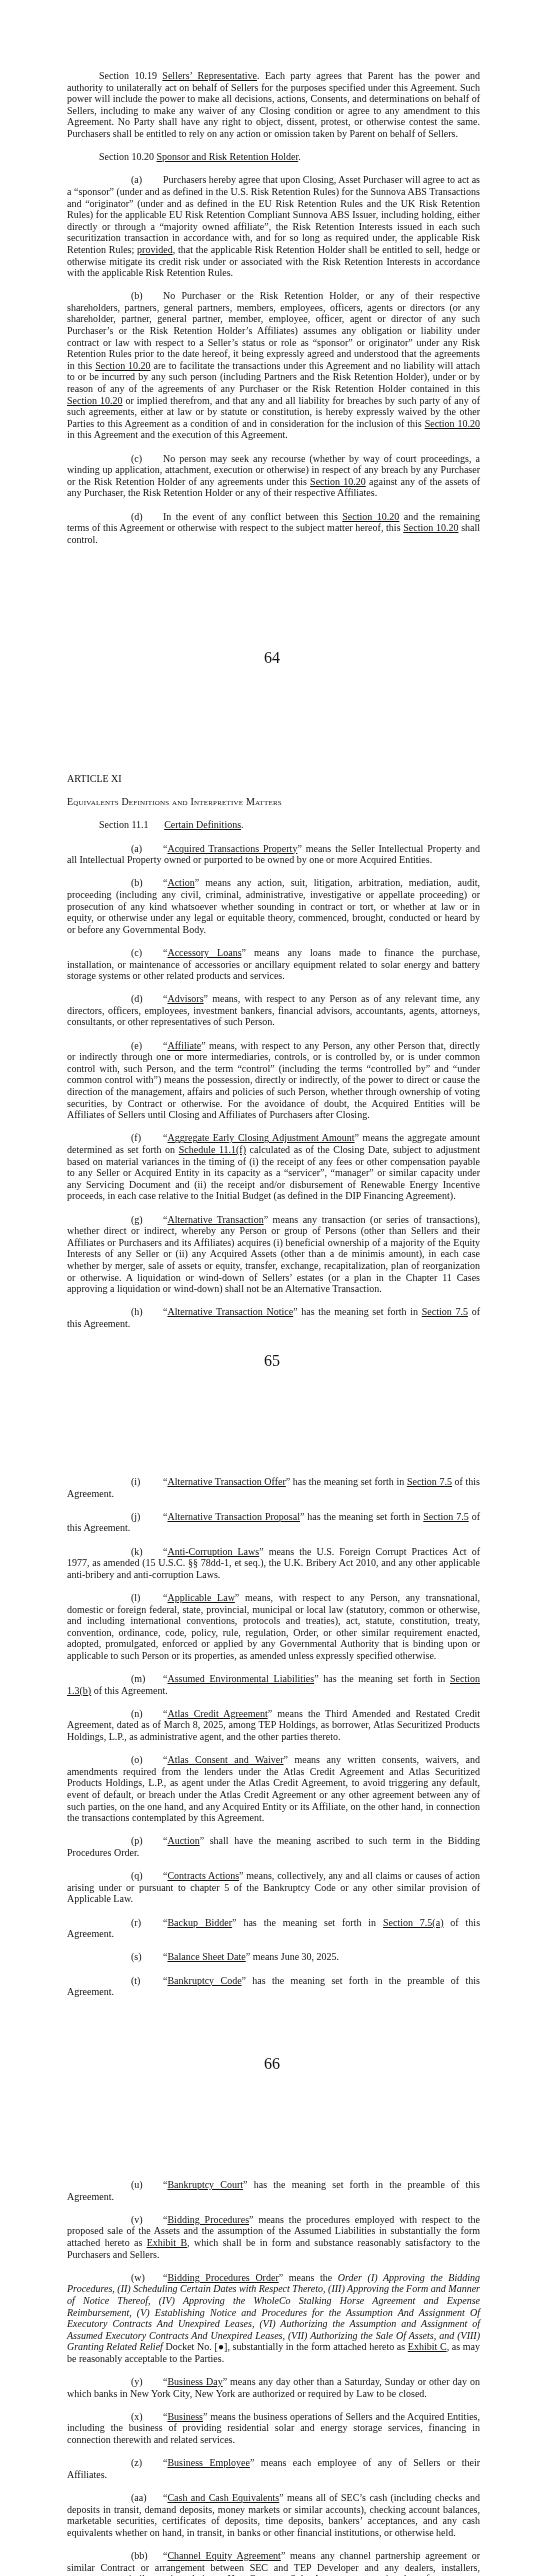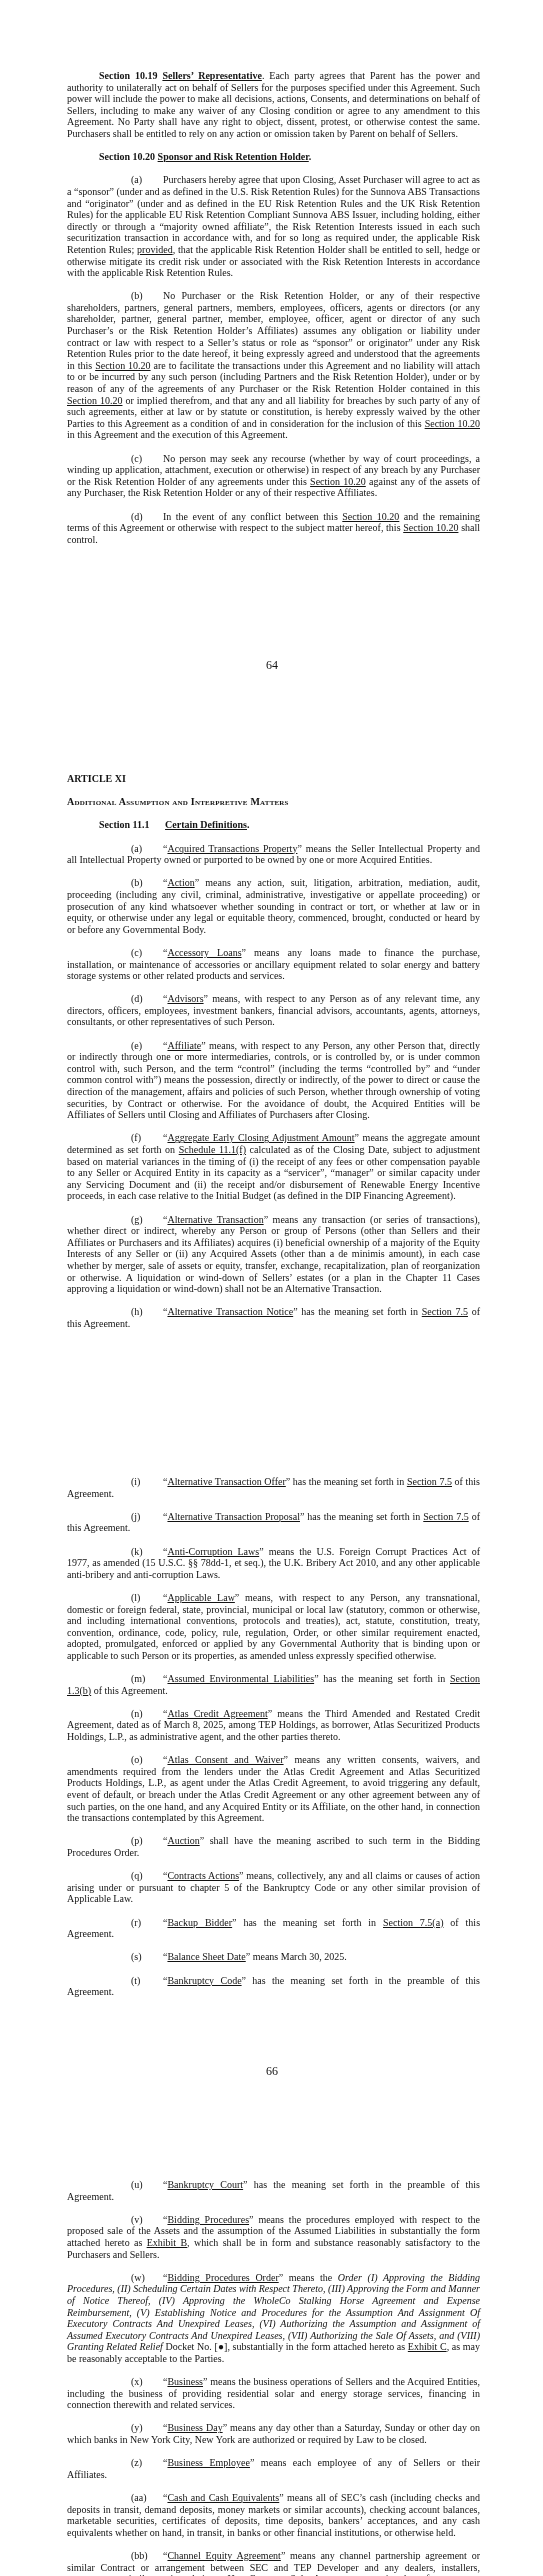--- a/index.html
+++ b/index.html
@@ -37,80 +37,81 @@
     text-indent: 0;
     margin-bottom: 0;
   }
   .center.last { margin-bottom: 11.6px; }
   .marker {
     display: inline-block;
     width: 32px;
     text-indent: 0;
   }
   .tab { display: inline-block; }
-  .b  { font-weight: bold; }
+  .b  { font-weight: normal; }
   .u  { text-decoration: underline; text-underline-offset: 1px; }
   .i  { font-style: italic; }
   .sc { font-variant: small-caps; letter-spacing: 0.2px; }
   .pagenum {
     position: absolute;
-    bottom: 31px;
+    bottom: 39px;
     left: 0;
     right: 0;
     text-align: center;
     font-family: "Liberation Serif", serif;
-    font-size: 12px;
+    font-size: 16px;
     color: #131313;
   }
 </style>
 </head>
 <body>
 
 <div class="doc">
     <div class="page">
       <p class="indent-section"><span class="b">Section 10.19 </span><span class="b u">Sellers’ Representative</span><span class="">. Each party agrees that Parent has the power and authority to unilaterally act on behalf of Sellers for the purposes specified under this Agreement. Such power will include the power to make all decisions, actions, Consents, and determinations on behalf of Sellers, including to make any waiver of any Closing condition or agree to any amendment to this Agreement. No Party shall have any right to object, dissent, protest, or otherwise contest the same. Purchasers shall be entitled to rely on any action or omission taken by Parent on behalf of Sellers.</span></p>
       <p class="indent-section"><span class="b">Section 10.20 </span><span class="b u">Sponsor and Risk Retention Holder</span><span class="b">.</span></p>
       <p class="indent-letter"><span class="marker">(a)</span><span class="">Purchasers hereby agree that upon Closing, Asset Purchaser will agree to act as a “sponsor” (under and as defined in the U.S. Risk Retention Rules) for the Sunnova ABS Transactions and “originator” (under and as defined in the EU Risk Retention Rules and the UK Risk Retention Rules) for the applicable EU Risk Retention Compliant Sunnova ABS Issuer, including holding, either directly or through a “majority owned affiliate”, the Risk Retention Interests issued in each such securitization transaction in accordance with, and for so long as required under, the applicable Risk Retention Rules; </span><span class="u">provided</span><span class="">, that the applicable Risk Retention Holder shall be entitled to sell, hedge or otherwise mitigate its credit risk under or associated with the Risk Retention Interests in accordance with the applicable Risk Retention Rules.</span></p>
       <p class="indent-letter"><span class="marker">(b)</span><span class="">No Purchaser or the Risk Retention Holder, or any of their respective shareholders, partners, general partners, members, employees, officers, agents or directors (or any shareholder, partner, general partner, member, employee, officer, agent or director of any such Purchaser’s or the Risk Retention Holder’s Affiliates) assumes any obligation or liability under contract or law with respect to a Seller’s status or role as “sponsor” or originator” under any Risk Retention Rules prior to the date hereof, it being expressly agreed and understood that the agreements in this </span><span class="u">Section 10.20</span><span class=""> are to facilitate the transactions under this Agreement and no liability will attach to or be incurred by any such person (including Partners and the Risk Retention Holder), under or by reason of any of the agreements of any Purchaser or the Risk Retention Holder contained in this </span><span class="u">Section 10.20</span><span class=""> or implied therefrom, and that any and all liability for breaches by such party of any of such agreements, either at law or by statute or constitution, is hereby expressly waived by the other Parties to this Agreement as a condition of and in consideration for the inclusion of this </span><span class="u">Section 10.20</span><span class=""> in this Agreement and the execution of this Agreement.</span></p>
       <p class="indent-letter"><span class="marker">(c)</span><span class="">No person may seek any recourse (whether by way of court proceedings, a winding up application, attachment, execution or otherwise) in respect of any breach by any Purchaser or the Risk Retention Holder of any agreements under this </span><span class="u">Section 10.20</span><span class=""> against any of the assets of any Purchaser, the Risk Retention Holder or any of their respective Affiliates.</span></p>
       <p class="indent-letter"><span class="marker">(d)</span><span class="">In the event of any conflict between this </span><span class="u">Section 10.20</span><span class=""> and the remaining terms of this Agreement or otherwise with respect to the subject matter hereof, this </span><span class="u">Section 10.20</span><span class=""> shall control.</span></p>
       <div class="pagenum">64</div>
     </div>
     <div class="page">
       <p class="center"><span class="b">ARTICLE XI</span></p>
-      <p class="center last"><span class="b sc">Additional Assumption and Interpretive Matters</span></p>
+      <p class="center last"><span class="b sc">Equivalents Definitions and Interpretive Matters</span></p>
       <p class="indent-section"><span class="b">Section 11.1</span><span class="tab" style="width: 15.5px;"></span><span class="b u">Certain Definitions</span><span class="b">.</span></p>
       <p class="indent-letter"><span class="marker">(a)</span><span class="">“</span><span class="u">Acquired Transactions Property</span><span class="">” means the Seller Intellectual Property and all Intellectual Property owned or purported to be owned by one or more Acquired Entities.</span></p>
       <p class="indent-letter"><span class="marker">(b)</span><span class="">“</span><span class="u">Action</span><span class="">” means any action, suit, litigation, arbitration, mediation, audit, proceeding (including any civil, criminal, administrative, investigative or appellate proceeding) or prosecution of any kind whatsoever whether sounding in contract or tort, or whether at law or in equity, or otherwise under any legal or equitable theory, commenced, brought, conducted or heard by or before any Governmental Body.</span></p>
       <p class="indent-letter"><span class="marker">(c)</span><span class="">“</span><span class="u">Accessory Loans</span><span class="">” means any loans made to finance the purchase, installation, or maintenance of accessories or ancillary equipment related to solar energy and battery storage systems or other related products and services.</span></p>
       <p class="indent-letter"><span class="marker">(d)</span><span class="">“</span><span class="u">Advisors</span><span class="">” means, with respect to any Person as of any relevant time, any directors, officers, employees, investment bankers, financial advisors, accountants, agents, attorneys, consultants, or other representatives of such Person.</span></p>
       <p class="indent-letter"><span class="marker">(e)</span><span class="">“</span><span class="u">Affiliate</span><span class="">” means, with respect to any Person, any other Person that, directly or indirectly through one or more intermediaries, controls, or is controlled by, or is under common control with, such Person, and the term “control” (including the terms “controlled by” and “under common control with”) means the possession, directly or indirectly, of the power to direct or cause the direction of the management, affairs and policies of such Person, whether through ownership of voting securities, by Contract or otherwise. For the avoidance of doubt, the Acquired Entities will be Affiliates of Sellers until Closing and Affiliates of Purchasers after Closing.</span></p>
       <p class="indent-letter"><span class="marker">(f)</span><span class="">“</span><span class="u">Aggregate Early Closing Adjustment Amount</span><span class="">” means the aggregate amount determined as set forth on </span><span class="u">Schedule 11.1(f)</span><span class=""> calculated as of the Closing Date, subject to adjustment based on material variances in the timing of (i) the receipt of any fees or other compensation payable to any Seller or Acquired Entity in its capacity as a “servicer”, “manager” or similar capacity under any Servicing Document and (ii) the receipt and/or disbursement of Renewable Energy Incentive proceeds, in each case relative to the Initial Budget (as defined in the DIP Financing Agreement).</span></p>
       <p class="indent-letter"><span class="marker">(g)</span><span class="">“</span><span class="u">Alternative Transaction</span><span class="">” means any transaction (or series of transactions), whether direct or indirect, whereby any Person or group of Persons (other than Sellers and their Affiliates or Purchasers and its Affiliates) acquires (i) beneficial ownership of a majority of the Equity Interests of any Seller or (ii) any Acquired Assets (other than a de minimis amount), in each case whether by merger, sale of assets or equity, transfer, exchange, recapitalization, plan of reorganization or otherwise. A liquidation or wind-down of Sellers’ estates (or a plan in the Chapter 11 Cases approving a liquidation or wind-down) shall not be an Alternative Transaction.</span></p>
       <p class="indent-letter"><span class="marker">(h)</span><span class="">“</span><span class="u">Alternative Transaction Notice</span><span class="">” has the meaning set forth in </span><span class="u">Section 7.5</span><span class=""> of this Agreement.</span></p>
+      <div class="pagenum">65</div>
     </div>
     <div class="page">
       <p class="indent-letter"><span class="marker">(i)</span><span class="">“</span><span class="u">Alternative Transaction Offer</span><span class="">” has the meaning set forth in </span><span class="u">Section 7.5</span><span class=""> of this Agreement.</span></p>
       <p class="indent-letter"><span class="marker">(j)</span><span class="">“</span><span class="u">Alternative Transaction Proposal</span><span class="">” has the meaning set forth in </span><span class="u">Section 7.5</span><span class=""> of this Agreement.</span></p>
       <p class="indent-letter"><span class="marker">(k)</span><span class="">“</span><span class="u">Anti-Corruption Laws</span><span class="">” means the U.S. Foreign Corrupt Practices Act of 1977, as amended (15 U.S.C. §§ 78dd-1, et seq.), the U.K. Bribery Act 2010, and any other applicable anti-bribery and anti-corruption Laws.</span></p>
       <p class="indent-letter"><span class="marker">(l)</span><span class="">“</span><span class="u">Applicable Law</span><span class="">” means, with respect to any Person, any transnational, domestic or foreign federal, state, provincial, municipal or local law (statutory, common or otherwise, and including international conventions, protocols and treaties), act, statute, constitution, treaty, convention, ordinance, code, policy, rule, regulation, Order, or other similar requirement enacted, adopted, promulgated, enforced or applied by any Governmental Authority that is binding upon or applicable to such Person or its properties, as amended unless expressly specified otherwise.</span></p>
       <p class="indent-letter"><span class="marker">(m)</span><span class="">“</span><span class="u">Assumed Environmental Liabilities</span><span class="">” has the meaning set forth in </span><span class="u">Section 1.3(b)</span><span class=""> of this Agreement.</span></p>
       <p class="indent-letter"><span class="marker">(n)</span><span class="">“</span><span class="u">Atlas Credit Agreement</span><span class="">” means the Third Amended and Restated Credit Agreement, dated as of March 8, 2025, among TEP Holdings, as borrower, Atlas Securitized Products Holdings, L.P., as administrative agent, and the other parties thereto.</span></p>
       <p class="indent-letter"><span class="marker">(o)</span><span class="">“</span><span class="u">Atlas Consent and Waiver</span><span class="">” means any written consents, waivers, and amendments required from the lenders under the Atlas Credit Agreement and Atlas Securitized Products Holdings, L.P., as agent under the Atlas Credit Agreement, to avoid triggering any default, event of default, or breach under the Atlas Credit Agreement or any other agreement between any of such parties, on the one hand, and any Acquired Entity or its Affiliate, on the other hand, in connection the transactions contemplated by this Agreement.</span></p>
       <p class="indent-letter"><span class="marker">(p)</span><span class="">“</span><span class="u">Auction</span><span class="">” shall have the meaning ascribed to such term in the Bidding Procedures Order.</span></p>
       <p class="indent-letter"><span class="marker">(q)</span><span class="">“</span><span class="u">Contracts Actions</span><span class="">” means, collectively, any and all claims or causes of action arising under or pursuant to chapter 5 of the Bankruptcy Code or any other similar provision of Applicable Law.</span></p>
       <p class="indent-letter"><span class="marker">(r)</span><span class="">“</span><span class="u">Backup Bidder</span><span class="">” has the meaning set forth in </span><span class="u">Section 7.5(a)</span><span class=""> of this Agreement.</span></p>
-      <p class="indent-letter"><span class="marker">(s)</span><span class="">“</span><span class="u">Balance Sheet Date</span><span class="">” means March 30, 2025.</span></p>
+      <p class="indent-letter"><span class="marker">(s)</span><span class="">“</span><span class="u">Balance Sheet Date</span><span class="">” means June 30, 2025.</span></p>
       <p class="indent-letter"><span class="marker">(t)</span><span class="">“</span><span class="u">Bankruptcy Code</span><span class="">” has the meaning set forth in the preamble of this Agreement.</span></p>
       <div class="pagenum">66</div>
     </div>
     <div class="page">
       <p class="indent-letter"><span class="marker">(u)</span><span class="">“</span><span class="u">Bankruptcy Court</span><span class="">” has the meaning set forth in the preamble of this Agreement.</span></p>
       <p class="indent-letter"><span class="marker">(v)</span><span class="">“</span><span class="u">Bidding Procedures</span><span class="">” means the procedures employed with respect to the proposed sale of the Assets and the assumption of the Assumed Liabilities in substantially the form attached hereto as </span><span class="u">Exhibit B</span><span class="">, which shall be in form and substance reasonably satisfactory to the Purchasers and Sellers.</span></p>
       <p class="indent-letter"><span class="marker">(w)</span><span class="">“</span><span class="u">Bidding Procedures Order</span><span class="">” means the </span><span class="i">Order (I) Approving the Bidding Procedures, (II) Scheduling Certain Dates with Respect Thereto, (III) Approving the Form and Manner of Notice Thereof, (IV) Approving the WholeCo Stalking Horse Agreement and Expense Reimbursement, (V) Establishing Notice and Procedures for the Assumption And Assignment Of Executory Contracts And Unexpired Leases, (VI) Authorizing the Assumption and Assignment of Assumed Executory Contracts And Unexpired Leases, (VII) Authorizing the Sale Of Assets, and (VIII) Granting Related Relief</span><span class=""> Docket No. [●], substantially in the form attached hereto as </span><span class="u">Exhibit C</span><span class="">, as may be reasonably acceptable to the Parties.</span></p>
+      <p class="indent-letter"><span class="marker">(y)</span><span class="">“</span><span class="u">Business Day</span><span class="">” means any day other than a Saturday, Sunday or other day on which banks in New York City, New York are authorized or required by Law to be closed.</span></p>
       <p class="indent-letter"><span class="marker">(x)</span><span class="">“</span><span class="u">Business</span><span class="">” means the business operations of Sellers and the Acquired Entities, including the business of providing residential solar and energy storage services, financing in connection therewith and related services.</span></p>
-      <p class="indent-letter"><span class="marker">(y)</span><span class="">“</span><span class="u">Business Day</span><span class="">” means any day other than a Saturday, Sunday or other day on which banks in New York City, New York are authorized or required by Law to be closed.</span></p>
       <p class="indent-letter"><span class="marker">(z)</span><span class="">“</span><span class="u">Business Employee</span><span class="">” means each employee of any of Sellers or their Affiliates.</span></p>
       <p class="indent-letter"><span class="marker">(aa)</span><span class="">“</span><span class="u">Cash and Cash Equivalents</span><span class="">” means all of SEC’s cash (including checks and deposits in transit, demand deposits, money markets or similar accounts), checking account balances, marketable securities, certificates of deposits, time deposits, bankers’ acceptances, and any cash equivalents whether on hand, in transit, in banks or other financial institutions, or otherwise held.</span></p>
       <p class="indent-letter"><span class="marker">(bb)</span><span class="">“</span><span class="u">Channel Equity Agreement</span><span class="">” means any channel partnership agreement or similar Contract or arrangement between SEC and TEP Developer and any dealers, installers, contractors or similar parties relating to Host Customer Solar Assets or any portion thereof.</span></p>
     </div>
   </div>
 
 
 </body></html>

